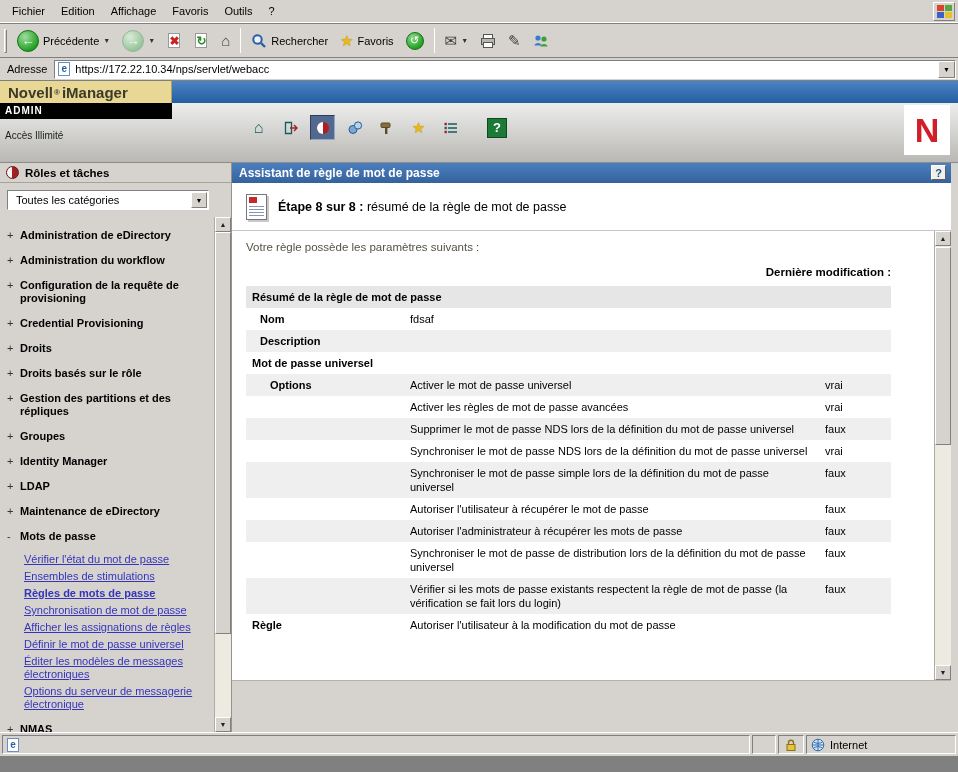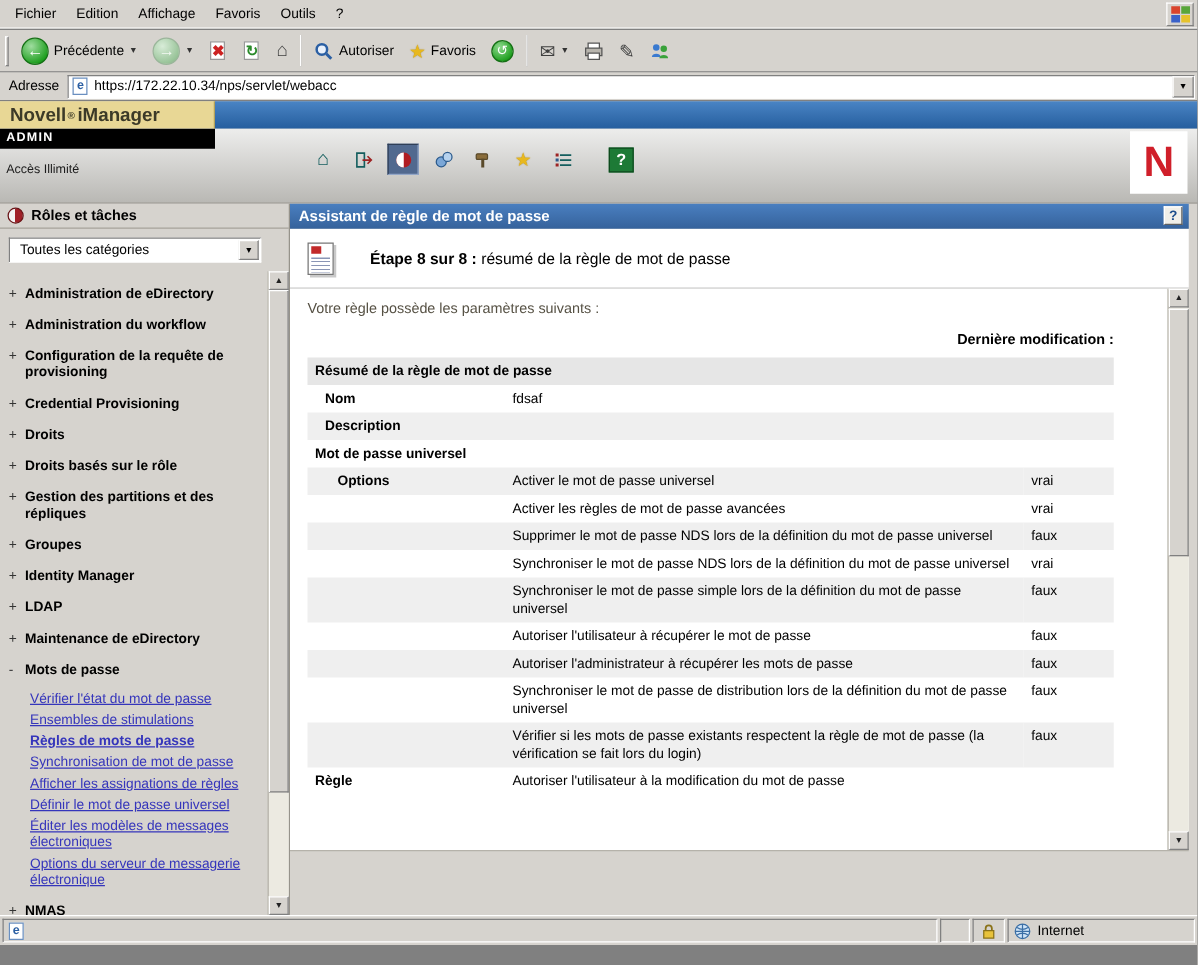--- a/index.html
+++ b/index.html
@@ -78,21 +78,21 @@
   .sb-scroll { position:absolute; top:54px; right:0; bottom:0; width:17px; background:#eceae1; border-left:1px solid #aeaba2; }
   .scroll-btn { position:absolute; left:0; right:0; height:15px; background:#d6d3ce; border:1px solid; border-color:#fff #808080 #808080 #fff; font-size:7px; display:flex; align-items:center; justify-content:center; color:#222; }
   .scroll-btn.up { top:0; } .scroll-btn.down { bottom:0; }
   .scroll-thumb { position:absolute; left:0; right:0; background:#d6d3ce; border:1px solid; border-color:#fff #808080 #808080 #fff; }
   .sb-scroll .scroll-thumb { top:15px; height:78%; }
 
   
   .main { flex:1; min-width:0; display:flex; flex-direction:column; background:var(--c-chrome,#d6d3ce); }
   .main-title { height:20px; flex:none; background:linear-gradient(180deg,#4a7fc0,var(--c-accent,#35629b)); color:#fff; font-weight:bold; font-size:12px; display:flex; align-items:center; padding:0 7px; position:relative; }
   .help-btn { position:absolute; right:5px; top:2px; width:15px; height:15px; background:#f0efe9; border:1px solid; border-color:#fff #5f5f5f #5f5f5f #fff; color:#1c4d8c; font-weight:bold; font-size:11px; display:flex; align-items:center; justify-content:center; }
-  .step-row { height:48px; flex:none; background:#fff; display:flex; align-items:center; gap:29px; padding-left:14px; border-bottom:1px solid #c6c6c6; font-size:12.5px; }
+  .step-row { height:48px; flex:none; background:#fff; display:flex; align-items:center; gap:11px; padding-left:14px; border-bottom:1px solid #c6c6c6; font-size:12.5px; }
   .step-ic { width:21px; height:26px; background:#fff; border:1px solid #777; box-shadow:2px 2px 0 #c9c9c9; position:relative; flex:none; }
   .step-ic::before { content:""; position:absolute; left:2px; top:2px; width:8px; height:6px; background:#c22a2a; }
   .step-ic::after { content:""; position:absolute; left:2px; right:2px; top:11px; height:12px;
     background:repeating-linear-gradient(180deg,#8a95b5 0 1px,transparent 1px 3px); }
   .step-label { font-weight:bold; }
   .main-body { height:449px; flex:none; background:#fff; display:flex; }
   .scroll-content { flex:1; min-width:0; overflow:hidden; padding:10px 0 0 14px; }
   .main-scrollbar { width:17px; flex:none; background:#eceae1; border-left:1px solid #aeaba2; position:relative; }
   .main-scrollbar .scroll-thumb { top:16px; height:44%; }
   .intro { color:#565144; font-size:11.5px; margin-bottom:13px; }
@@ -159,21 +159,21 @@
     </span>
     <span class="tb-btn">
       <span class="glyph">⌂</span>
     </span>
     <span class="tb-sep"></span>
     <span class="tb-btn">
       <svg width="16" height="16">
           <circle cx="6.5" cy="6.5" r="4.2" fill="#eaf1fb" stroke="#2b5fa3" stroke-width="2"></circle>
           <line x1="10" y1="10" x2="14" y2="14" stroke="#2b5fa3" stroke-width="2.4"></line>
         </svg>
-      <span class="tb-label">Autoriser</span>
+      <span class="tb-label">Rechercher</span>
     </span>
     <span class="tb-btn">
       <span class="star">★</span>
       <span class="tb-label">Favoris</span>
     </span>
     <span class="tb-btn">
       <span class="hist-circle">↺</span>
     </span>
     <span class="tb-sep"></span>
     <span class="tb-btn">

